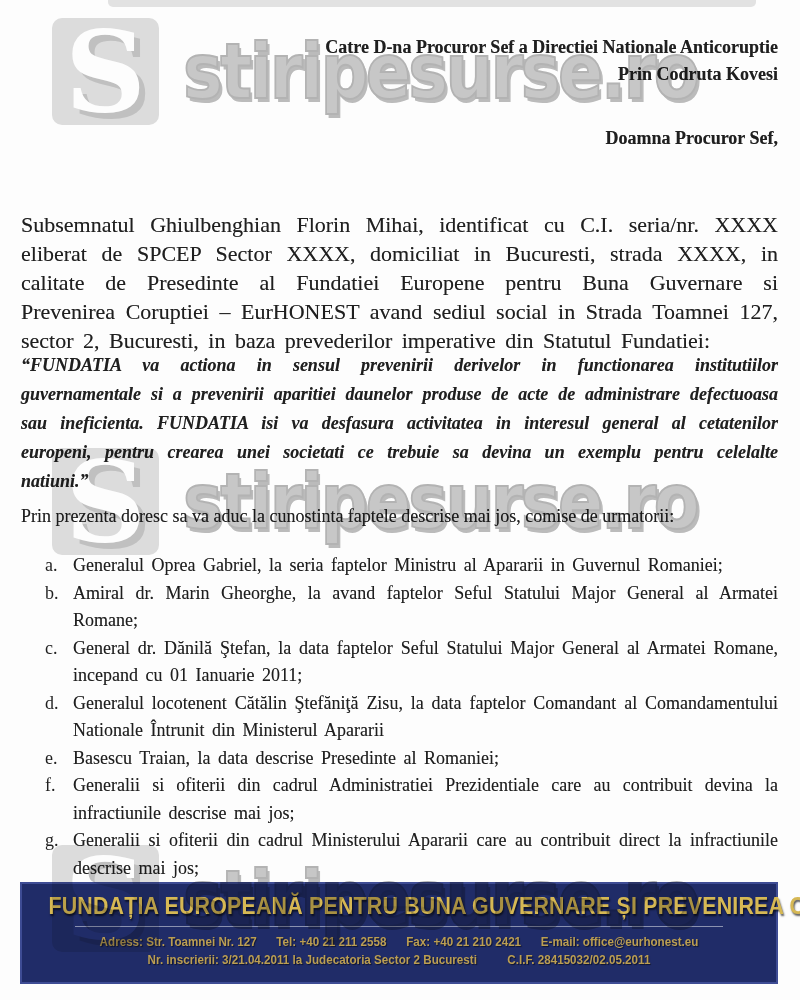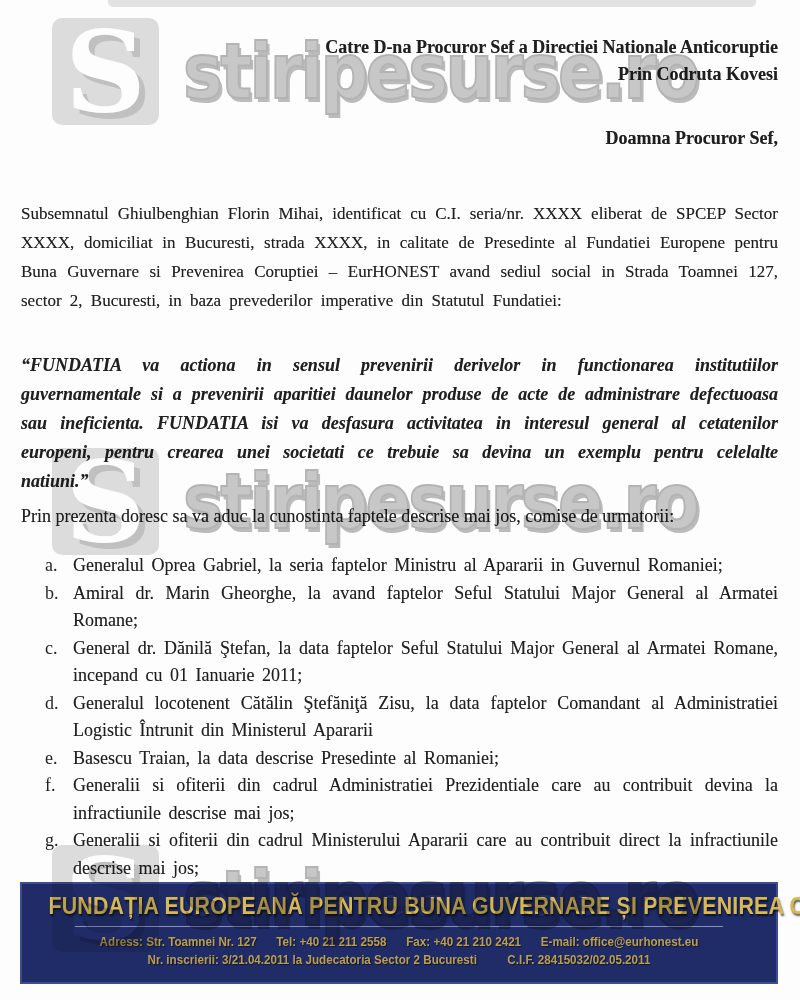--- a/index.html
+++ b/index.html
@@ -34,22 +34,22 @@
   }
   .salutation {
     position: absolute;
     top: 128px; left: 21px; width: 757px;
     text-align: right;
     font-size: 18px; font-weight: bold;
     text-shadow: 0 0 0.5px rgba(0,0,0,0.45);
   }
   .intro {
     position: absolute;
-    top: 199px; left: 21px; width: 757px;
-    font-size: 17px; line-height: 29px;
+    top: 210px; left: 21px; width: 757px;
+    font-size: 22px; line-height: 29px;
     text-align: justify;
     word-spacing: 4px;
     text-shadow: 0 0 0.4px rgba(0,0,0,0.4);
   }
   .quote {
     position: absolute;
     top: 351px; left: 21px; width: 757px;
     font-size: 18px; line-height: 29px;
     font-style: italic; font-weight: 600;
     text-align: justify;
@@ -201,21 +201,21 @@
     <div class="list-item">
       <span class="marker">b.</span>
       <span class="li-text">Amiral dr. Marin Gheorghe, la avand faptelor Seful Statului Major General al Armatei Romane;</span>
     </div>
     <div class="list-item">
       <span class="marker">c.</span>
       <span class="li-text">General dr. Dănilă Ştefan, la data faptelor Seful Statului Major General al Armatei Romane, incepand cu 01 Ianuarie 2011;</span>
     </div>
     <div class="list-item">
       <span class="marker">d.</span>
-      <span class="li-text">Generalul locotenent Cătălin Ştefăniţă Zisu, la data faptelor Comandant al Administratiei Logistic Întrunit din Ministerul Apararii</span>
+      <span class="li-text">Generalul locotenent Cătălin Ştefăniţă Zisu, la data faptelor Comandant al Comandamentului Nationale Întrunit din Ministerul Apararii</span>
     </div>
     <div class="list-item">
       <span class="marker">e.</span>
       <span class="li-text">Basescu Traian, la data descrise Presedinte al Romaniei;</span>
     </div>
     <div class="list-item">
       <span class="marker">f.</span>
       <span class="li-text">Generalii si ofiterii din cadrul Administratiei Prezidentiale care au contribuit devina la infractiunile descrise mai jos;</span>
     </div>
     <div class="list-item">

